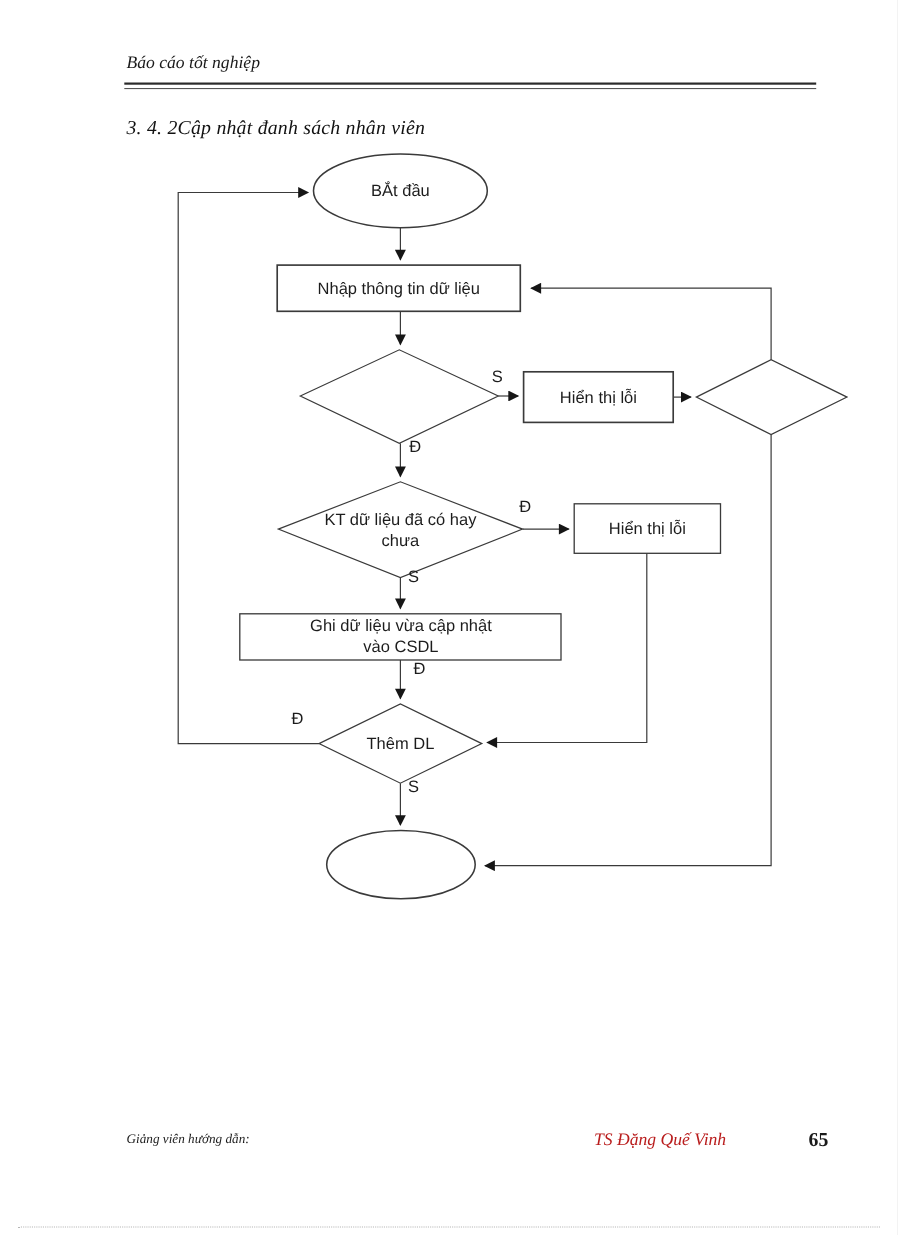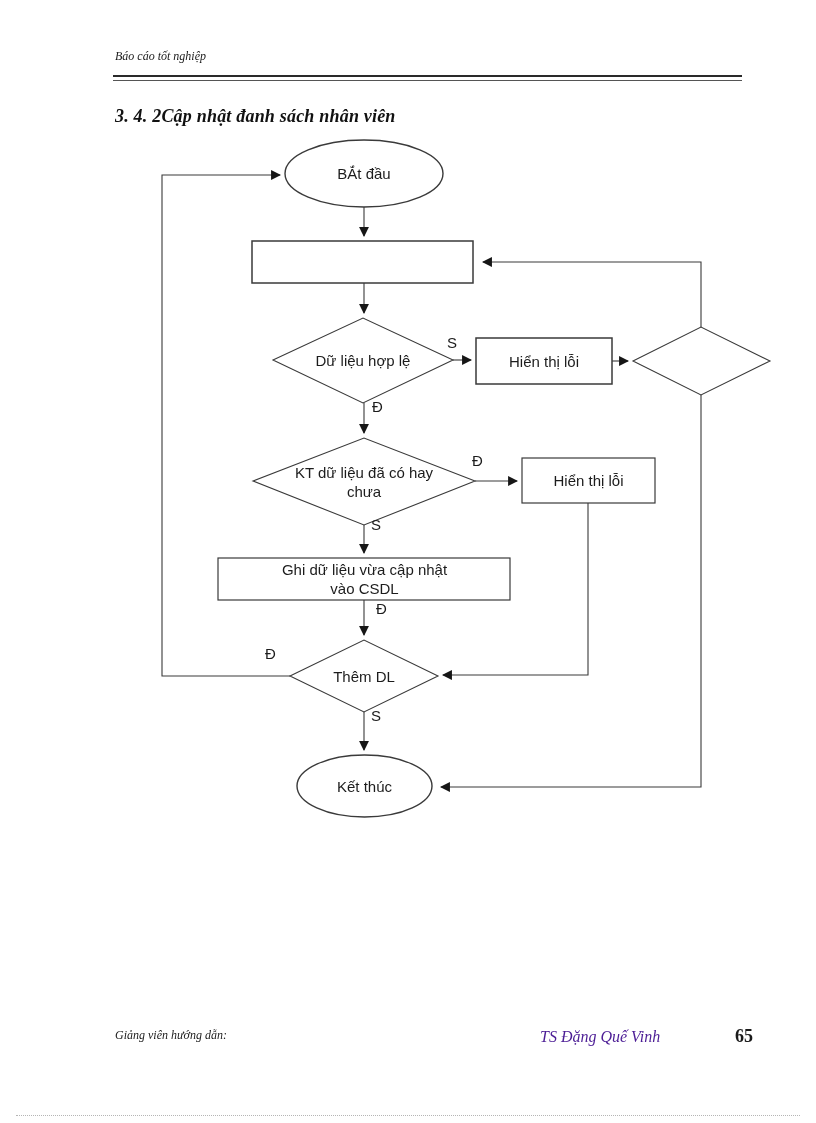--- a/index.html
+++ b/index.html
@@ -9,51 +9,51 @@
     margin:0 auto;
     background:#ffffff;
     overflow:hidden;
     font-family:"Liberation Sans", sans-serif;
     color:#1c1c1c;
   }
   
   .running-title{
     position:absolute;left:115px;top:49px;
     font-family:"Liberation Serif", serif;
-    font-style:italic;font-size:12px;color:#1a1a1a;
+    font-style:italic;font-size:16px;color:#1a1a1a;
   }
   .head-rule{
     position:absolute;left:113px;top:75px;width:629px;height:3px;
     border-top:2px solid #2a2a2a;border-bottom:1px solid #555;
   }
   
   .section-title{
     position:absolute;left:115px;top:106px;margin:0;
     font-family:"Liberation Serif", serif;
-    font-style:italic;font-weight:bold;font-size:18px;color:#111;
+    font-style:italic;font-weight:normal;font-size:18px;color:#111;
     letter-spacing:.2px;
   }
   
   .diagram{position:absolute;left:0;top:0;width:740px;height:1123px;}
   .diagram svg{position:absolute;left:0;top:0;}
   .nlabel{
     position:absolute;display:flex;align-items:center;justify-content:center;
     text-align:center;font-size:15px;line-height:19px;color:#1c1c1c;
   }
   .elabel{
     position:absolute;font-size:15px;color:#1c1c1c;
   }
   
   .footer-left{
     position:absolute;left:115px;top:1028px;
     font-family:"Liberation Serif", serif;font-style:italic;font-size:12px;color:#1a1a1a;
   }
   .footer-right{
     position:absolute;left:540px;top:1028px;
-    font-family:"Liberation Serif", serif;font-style:italic;font-size:16px;color:#4c1d95;
+    font-family:"Liberation Serif", serif;font-style:italic;font-size:16px;color:#b91c1c;
   }
   .page-number{
     position:absolute;left:735px;top:1026px;
     font-family:"Liberation Serif", serif;font-size:18px;font-weight:600;color:#1a1a1a;
   }
   .bottom-dotted{
     position:absolute;left:16px;right:16px;top:1115px;
     border-top:1px dotted #b5b5b5;
   }
 </style>
@@ -100,27 +100,26 @@
         <polygon points="633,361 701,327 770,361 701,395" stroke-width="1.1"></polygon>
         <polygon points="253,481 364,438 475,481 364,525" stroke-width="1.1"></polygon>
         <rect x="522" y="458" width="133" height="45" stroke-width="1.2"></rect>
         <rect x="218" y="558" width="292" height="42" stroke-width="1.2"></rect>
         <polygon points="290,676 364,640 438,676 364,712" stroke-width="1.1"></polygon>
         <ellipse cx="364.5" cy="786" rx="67.5" ry="31" stroke-width="1.4"></ellipse>
       </g>
     </svg>
 
     <div class="nlabel" style="left:285px;top:140px;width:158px;height:67px;">BẮt đầu</div>
-    <div class="nlabel" style="left:273px;top:318px;width:180px;height:85px;">Dữ liệu hợp lệ</div>
+    <div class="nlabel" style="left:252px;top:241px;width:221px;height:42px;">Nhập thông tin dữ liệu</div>
     <div class="nlabel" style="left:476px;top:338px;width:136px;height:46px;">Hiển thị lỗi</div>
     <div class="nlabel" style="left:288px;top:438px;width:152px;height:87px;">KT dữ liệu đã có hay chưa</div>
     <div class="nlabel" style="left:522px;top:458px;width:133px;height:45px;">Hiển thị lỗi</div>
     <div class="nlabel" style="left:272px;top:558px;width:185px;height:42px;">Ghi dữ liệu vừa cập nhật vào CSDL</div>
     <div class="nlabel" style="left:294px;top:640px;width:140px;height:72px;">Thêm DL</div>
-    <div class="nlabel" style="left:297px;top:755px;width:135px;height:62px;">Kết thúc</div>
 
     <div class="elabel" style="left:447px;top:334px;">S</div>
     <div class="elabel" style="left:372px;top:398px;">Đ</div>
     <div class="elabel" style="left:472px;top:452px;">Đ</div>
     <div class="elabel" style="left:371px;top:516px;">S</div>
     <div class="elabel" style="left:376px;top:600px;">Đ</div>
     <div class="elabel" style="left:265px;top:645px;">Đ</div>
     <div class="elabel" style="left:371px;top:707px;">S</div>
   </div>
 

